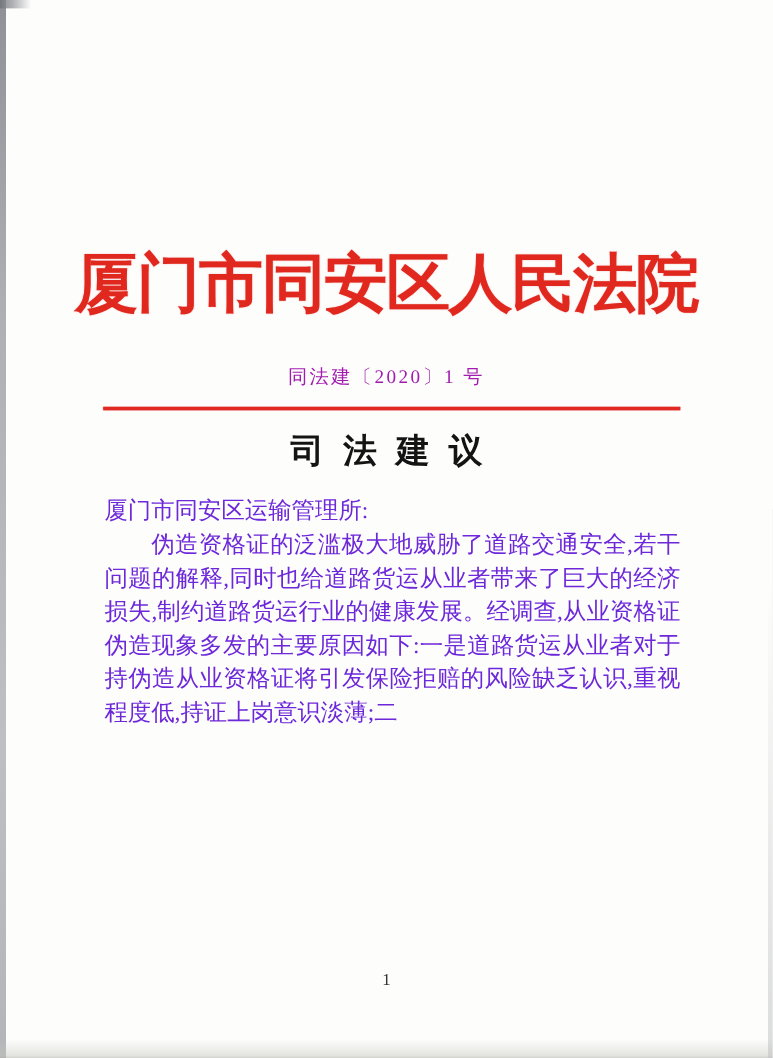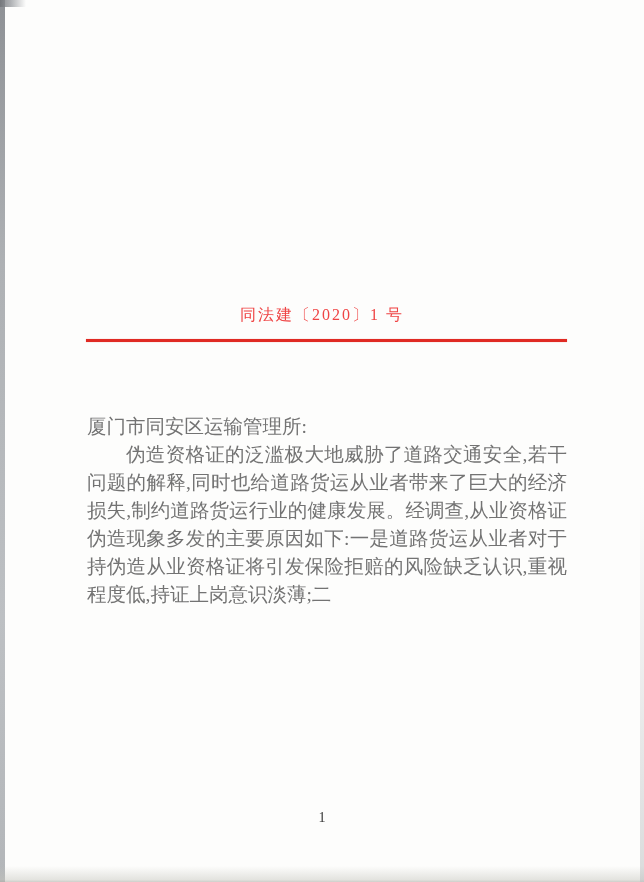--- a/index.html
+++ b/index.html
@@ -58,21 +58,21 @@
     white-space: nowrap;
   }
   .doc-number {
     position: absolute;
     top: 303px;
     left: 0;
     width: 100%;
     text-align: center;
     font-size: 16px;
     line-height: 24px;
-    color: #ef4444;
+    color: #a21caf;
     letter-spacing: 2px;
   }
   .red-rule {
     position: absolute;
     top: 339px;
     left: 86px;
     width: 481px;
     height: 3px;
     background: #e02a23;
     box-shadow: 0 0 1px rgba(224, 42, 35, 0.6);
@@ -90,21 +90,21 @@
     letter-spacing: 16px;
     text-indent: 16px;
   }
   .body-text {
     position: absolute;
     top: 413px;
     left: 87px;
     width: 480px;
     font-size: 19.5px;
     line-height: 28px;
-    color: #737373;
+    color: #6d28d9;
     text-align: justify;
   }
   .body-text p {
     margin: 0;
     text-indent: 2em;
   }
   .body-text p.salutation {
     text-indent: 0;
   }
   .page-number {
@@ -120,25 +120,27 @@
 </head>
 <body>
 
 <div class="page">
 
   <div class="edge-left"></div>
   <div class="edge-corner"></div>
   <div class="edge-bottom"></div>
   <div class="edge-right"></div>
 
+  <div class="court-title">厦门市同安区人民法院</div>
 
   <div class="doc-number">同法建〔2020〕1 号</div>
 
   <div class="red-rule"></div>
 
+  <div class="doc-title">司法建议</div>
 
   <div class="body-text">
     <p class="salutation">厦门市同安区运输管理所:</p>
     <p>伪造资格证的泛滥极大地威胁了道路交通安全,若干问题的解释,同时也给道路货运从业者带来了巨大的经济损失,制约道路货运行业的健康发展。经调查,从业资格证伪造现象多发的主要原因如下:一是道路货运从业者对于持伪造从业资格证将引发保险拒赔的风险缺乏认识,重视程度低,持证上岗意识淡薄;二</p>
   </div>
 
   <div class="page-number">1</div>
 
 </div>
 

